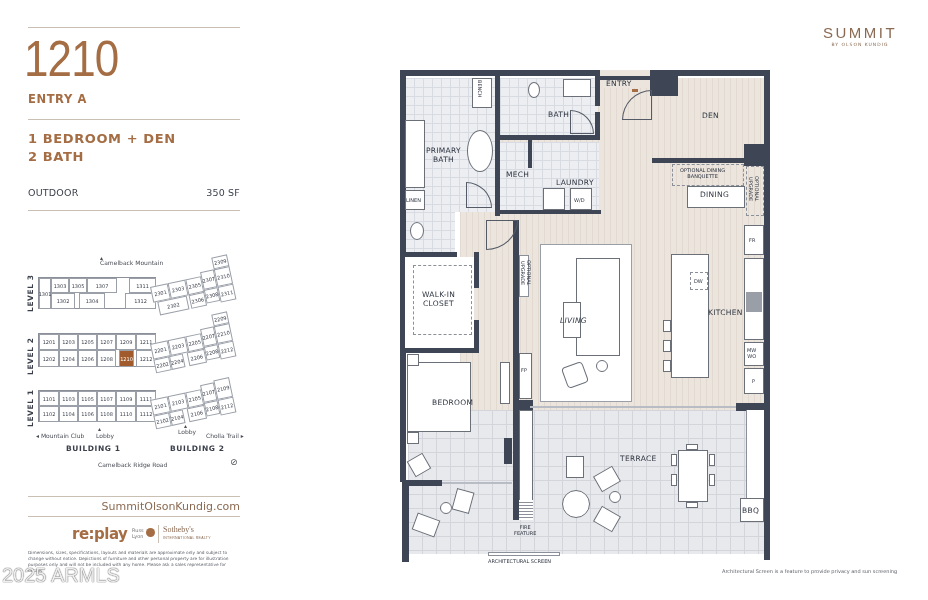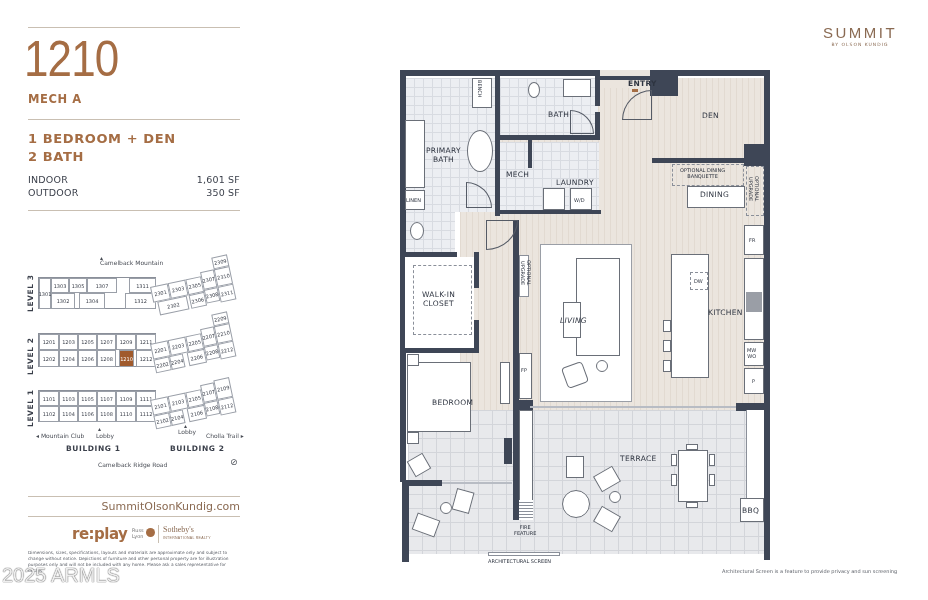--- a/index.html
+++ b/index.html
@@ -54,29 +54,25 @@
   .circle { border-radius: 50%; }
   .door-arc { position: absolute; border: 0.7px solid #555b66; border-radius: 0 100% 0 0; background: transparent; }
   .caption { position: absolute; font-size: 5px; color: #5a5e66; white-space: nowrap; }
 </style>
 </head>
 <body>
 
 <div class="left">
   <div class="rule" style="top:27px"></div>
   <div class="unit-num">1210</div>
-  <div class="plan">MECH A</div>
+  <div class="plan">ENTRY A</div>
   <div class="rule" style="top:119px"></div>
   <div class="beds">
     <div>1 BEDROOM + DEN</div>
     <div>2 BATH</div>
-  </div>
-  <div class="sf-row" style="top:174px">
-    <span>INDOOR</span>
-    <span>1,601 SF</span>
   </div>
   <div class="sf-row" style="top:187px">
     <span>OUTDOOR</span>
     <span>350 SF</span>
   </div>
   <div class="rule" style="top:210px"></div>
 
   <div class="keyplan">
     <div class="kp-text" style="left:80px;top:4px;">▴</div>
     <div class="kp-text" style="left:80px;top:9px;">Camelback Mountain</div>
@@ -251,21 +247,21 @@
   <div class="door-arc" style="left:66px;top:112px;width:26px;height:26px;"></div>
 
   <div class="room-label" style="left:106px;top:100px;">MECH</div>
   <div class="room-label" style="left:156px;top:108px;">LAUNDRY</div>
   <div class="furn" style="left:143px;top:118px;width:22px;height:22px;"></div>
   <div class="furn" style="left:170px;top:118px;width:22px;height:22px;"></div>
   <div class="small-label" style="left:174px;top:127px;">W/D</div>
 
   <div class="furn circle" style="left:10px;top:152px;width:14px;height:18px;"></div>
 
-  <div class="room-label" style="left:228px;top:9px;font-weight:bold;">ENTRY</div>
+  <div class="room-label" style="left:206px;top:9px;">ENTRY</div>
   <div class="fp" style="left:232px;top:19px;width:6px;height:3px;background:#a56d44;"></div>
   <div class="door-arc" style="left:222px;top:20px;width:30px;height:30px;transform:scaleX(-1);"></div>
   <div class="room-label" style="left:302px;top:41px;">DEN</div>
 
   <div class="dashed" style="left:272px;top:94px;width:72px;height:22px;"></div>
   <div class="small-label" style="left:280px;top:97px;">OPTIONAL DINING<br>BANQUETTE</div>
   <div class="furn" style="left:287px;top:116px;width:58px;height:22px;"></div>
   <div class="room-label" style="left:300px;top:120px;">DINING</div>
   <div class="dashed" style="left:346px;top:96px;width:18px;height:50px;"></div>
   <div class="vlabel" style="left:348px;top:106px;">OPTIONAL<br>UPGRADE</div>

